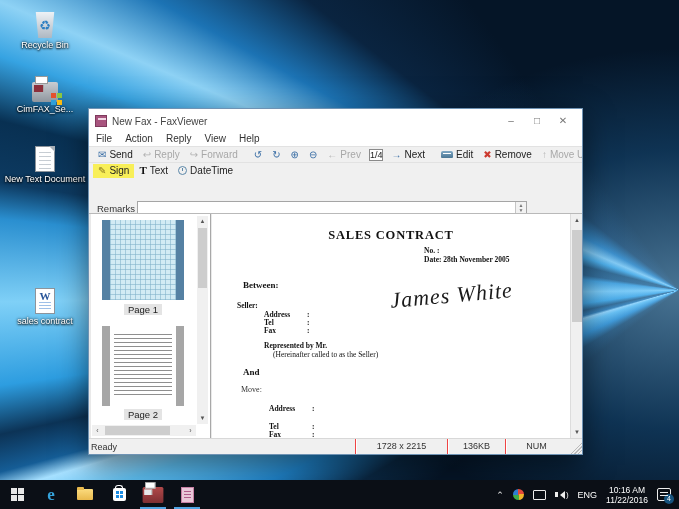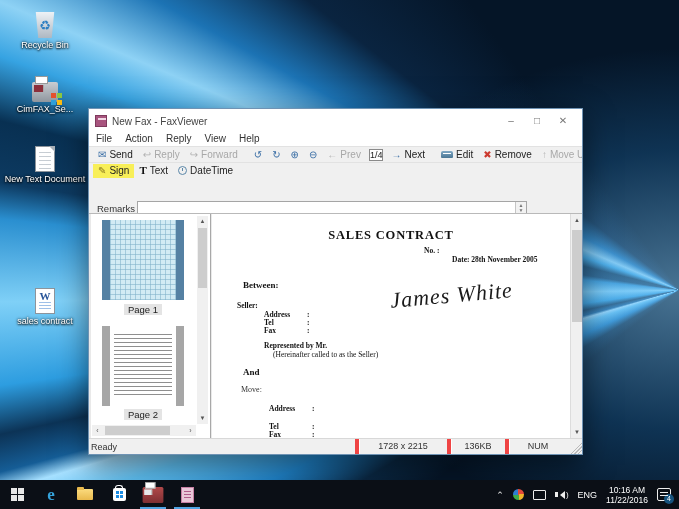--- a/index.html
+++ b/index.html
@@ -97,21 +97,21 @@
   .b { font-weight:bold; }
   .doc-title { left:0; right:0; top:14px; text-align:center; font-size:12.5px; font-weight:bold; letter-spacing:.8px; }
   .sig { position:absolute; left:178px; top:66px; width:180px; font-size:22px; font-style:italic; font-family:"Liberation Serif",serif;
     transform:rotate(-5deg); color:#1a1a1a; letter-spacing:1px; }
   .doc-vscroll { position:absolute; right:0; top:0; bottom:0; width:12px; background:#f0f0f0; border-left:1px solid #dcdcdc; }
   .doc-vscroll .arr { position:absolute; left:0; width:12px; height:12px; color:#555; font-size:6px; text-align:center; line-height:12px; }
   .doc-vscroll .thumb { position:absolute; left:1px; width:10px; top:16px; height:92px; background:#cdcdcd; }
   
   .statusbar { position:absolute; left:0; right:0; top:329px; height:16px; background:#f0f0f0; border-top:1px solid #d8d8d8; display:flex; align-items:center; font-size:9px; color:#333; }
   .st-ready { flex:1; padding-left:2px; }
-  .st-cell { border-left:4px solid #ef4444; box-shadow:inset 1px 0 0 #fff; text-align:center; line-height:15px; height:100%; }
+  .st-cell { border-left:1px solid #ef4444; box-shadow:inset 1px 0 0 #fff; text-align:center; line-height:15px; height:100%; }
   .grip { width:15px; height:100%; background:
     linear-gradient(135deg, transparent 0 60%, #bbb 60% 65%, transparent 65% 72%, #bbb 72% 77%, transparent 77% 84%, #bbb 84% 89%, transparent 89%); }
   
   .taskbar { position:absolute; left:0; top:480px; width:679px; height:29px; background:#0b0f16; display:flex; align-items:stretch; z-index:50; }
   .tslot { width:34px; display:flex; align-items:center; justify-content:center; position:relative; }
   .tslot.active::after { content:""; position:absolute; left:4px; right:4px; bottom:0; height:2px; background:#4fa3e3; }
   .win-glyph { width:13px; height:13px; display:grid; grid-template-columns:6px 6px; grid-gap:1px; }
   .win-glyph i { background:#e8e8e8; }
   .edge-e { color:#35a2da; font-size:17px; font-weight:bold; font-family:"Liberation Serif",serif; }
   .folder { width:16px; height:11px; background:linear-gradient(180deg,#fbdb7e,#e9b94d); border-radius:1px; position:relative; }
@@ -291,21 +291,21 @@
           <span class="arr" style="left:0;">‹</span>
           <div class="thumb"></div>
           <span class="arr" style="right:0;">›</span>
         </div>
       </div>
 
       <div class="docarea">
         <div class="docpage">
           <div class="dline doc-title">SALES CONTRACT</div>
           <div class="dline b" style="left:212px; top:32px;">No.  :</div>
-          <div class="dline b" style="left:212px; top:41px;margin-left:28px;">Date: 28th November 2005</div>
+          <div class="dline b" style="left:212px; top:41px;">Date: 28th November 2005</div>
           <div class="dline b" style="left:31px; top:66px; font-size:9px;">Between:</div>
           <div class="dline b" style="left:25px; top:87px;">Seller:</div>
           <div class="dline b" style="left:52px; top:96px;">Address</div>
           <div class="dline b" style="left:95px; top:96px;">:</div>
           <div class="dline b" style="left:52px; top:104px;">Tel</div>
           <div class="dline b" style="left:95px; top:104px;">:</div>
           <div class="dline b" style="left:52px; top:112px;">Fax</div>
           <div class="dline b" style="left:95px; top:112px;">:</div>
           <div class="sig">James White</div>
           <div class="dline b" style="left:52px; top:127px;">Represented by Mr.</div>

